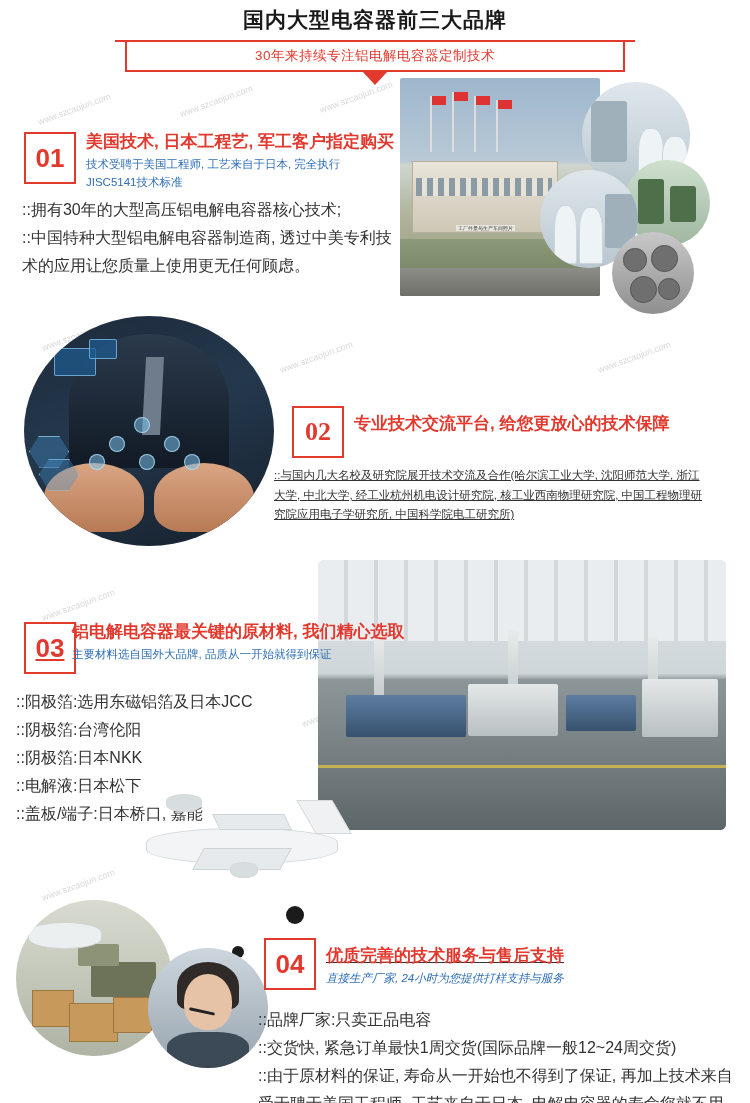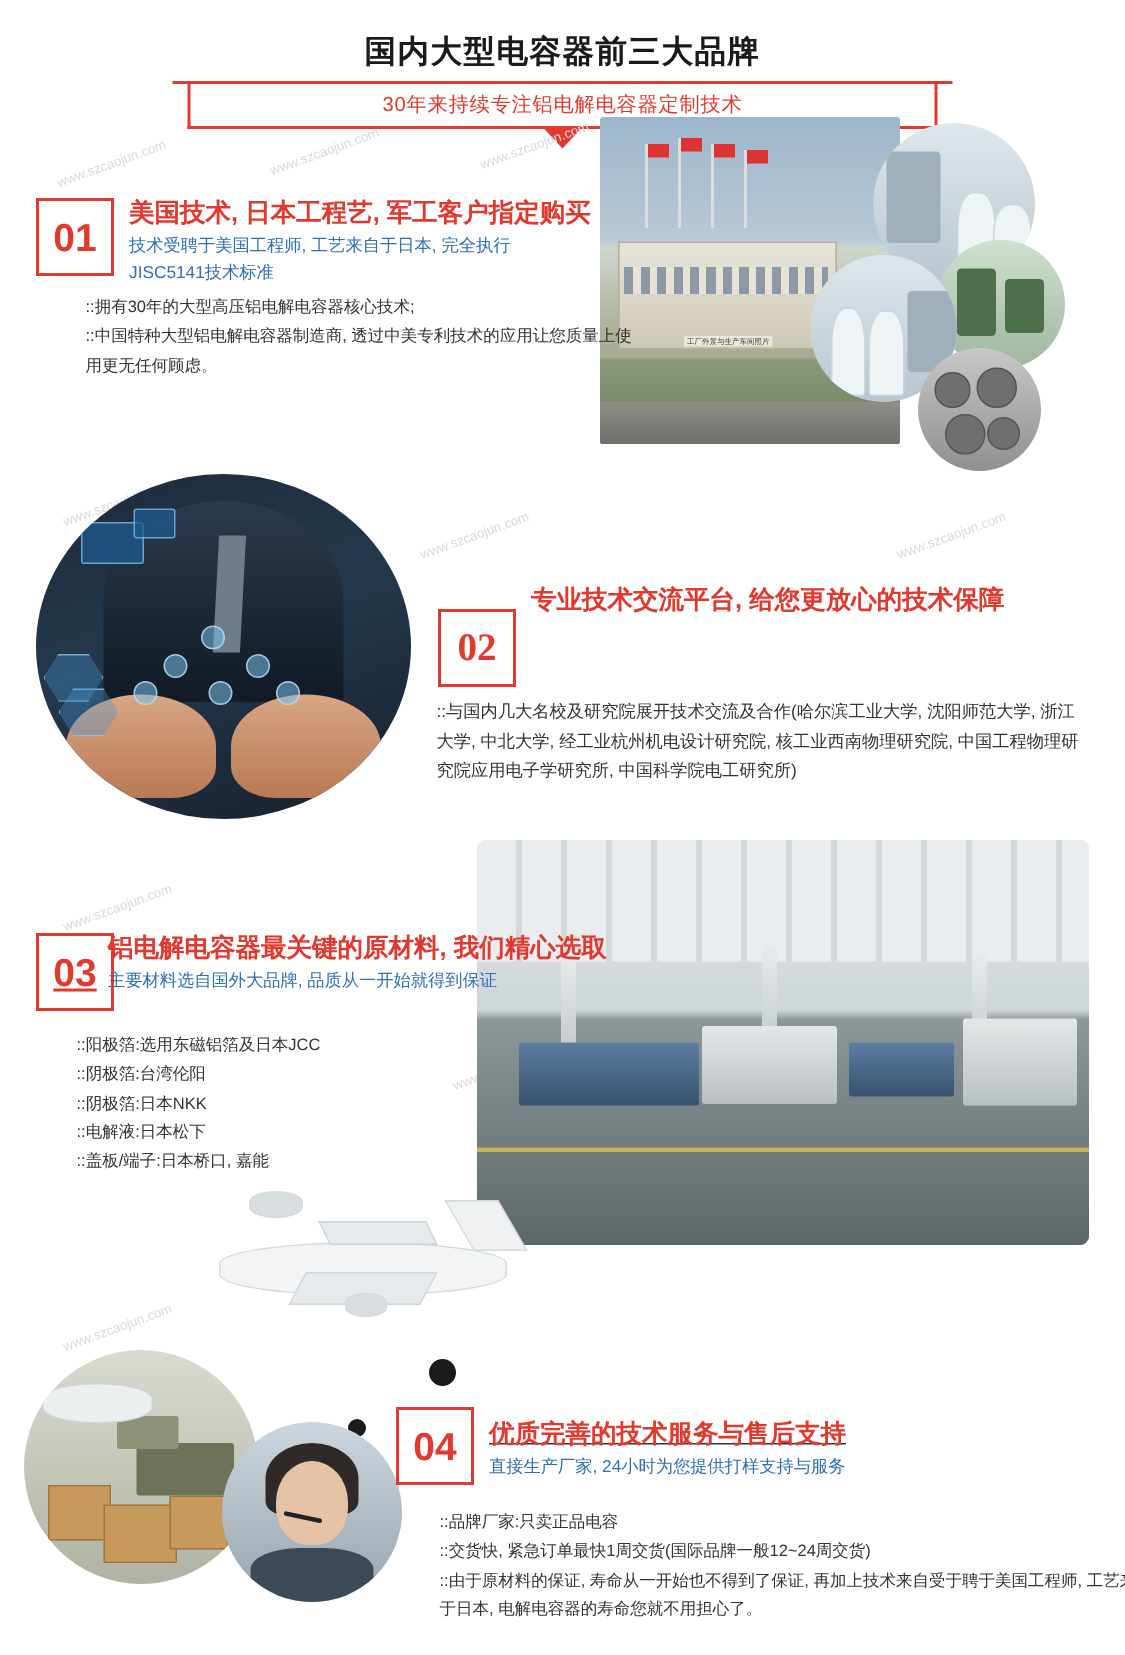--- a/index.html
+++ b/index.html
@@ -9,21 +9,21 @@
     font-family:"Liberation Sans","DejaVu Sans",sans-serif;
     position:relative;overflow:hidden;
     color:#333;
   }
   .page{position:relative;width:750px;height:1103px;overflow:hidden;}
 
   
   .header{position:absolute;top:0;left:0;width:750px;text-align:center;}
   .header-title{
     font-size:21px;font-weight:bold;color:#1a1a1a;letter-spacing:1px;
-    padding-top:20px;
+    padding-top:6px;
   }
   .header-rule{
     width:520px;height:2px;background:#e2392e;margin:6px auto 0 auto;
   }
   .header-sub-wrap{
     width:500px;margin:0 auto;border:2px solid #e2392e;border-top:none;
     padding:5px 0 5px 0;box-sizing:border-box;
   }
   .header-sub{
     font-size:13.5px;color:#e2392e;letter-spacing:.5px;
@@ -43,21 +43,21 @@
   .badge{
     position:absolute;width:52px;height:52px;border:2px solid #e2392e;
     box-sizing:border-box;color:#e2392e;font-size:26px;font-weight:bold;
     display:flex;align-items:center;justify-content:center;
     font-family:"Liberation Sans",sans-serif;
   }
 
   .blk{position:absolute;}
   .b-title{font-size:17px;font-weight:bold;color:#e2392e;white-space:nowrap;}
   .b-sub{font-size:11.5px;color:#2f6fb5;line-height:1.55;}
-  .b-list{font-size:11px;color:#333;line-height:1.75;margin-left:35px;}
+  .b-list{font-size:16px;color:#333;line-height:1.75;}
   .b-list div{white-space:nowrap;}
   .b-sub-dark{font-size:11.5px;color:#2f6fb5;line-height:1.7;}
 
   
   .photo{position:absolute;overflow:hidden;background:#cfd4d8;}
   .ph-rect{border-radius:2px;}
   .circ{border-radius:50%;overflow:hidden;position:absolute;}
 
   
   .factory{
@@ -228,24 +228,24 @@
     <div class="node" style="left:26%;top:60%;"></div>
     <div class="node" style="left:46%;top:60%;"></div>
     <div class="node" style="left:64%;top:60%;"></div>
     <div class="hex" style="left:6%;top:62%;"></div>
     <div class="hex" style="left:2%;top:52%;"></div>
     <div class="tag" style="left:12%;top:14%;width:40px;height:26px;"></div>
     <div class="tag" style="left:26%;top:10%;width:26px;height:18px;"></div>
   </div>
 
   <div class="badge" style="left:292px;top:406px;font-family:Liberation Serif, serif;">02</div>
-  <div class="blk" style="left:354px;top:388px;width:330px;">
+  <div class="blk" style="left:354px;top:412px;width:330px;">
     <div class="b-title">专业技术交流平台, 给您更放心的技术保障</div>
   </div>
-  <div class="blk" style="left:291px;top:466px;width:430px;">
+  <div class="blk" style="left:274px;top:466px;width:430px;text-decoration:underline;">
     <div class="b-sub-dark" style="color:#333;">::与国内几大名校及研究院展开技术交流及合作(哈尔滨工业大学, 沈阳师范大学, 浙江大学, 中北大学, 经工业杭州机电设计研究院, 核工业西南物理研究院, 中国工程物理研究院应用电子学研究所, 中国科学院电工研究所)</div>
   </div>
 
   <div class="photo hall ph-rect" style="left:318px;top:560px;width:408px;height:270px;border-radius:6px;">
     <div class="hall-ceil"></div>
     <div class="hall-floor"></div>
     <div class="col" style="left:56px;top:28%;height:34%;"></div>
     <div class="col" style="left:190px;top:26%;height:36%;"></div>
     <div class="col" style="left:330px;top:28%;height:34%;"></div>
     <div class="hall-mach" style="left:28px;top:50%;width:120px;height:42px;"></div>
@@ -294,21 +294,21 @@
     <div class="girl-body"></div>
     <div class="girl-hair"></div>
     <div class="girl-face"></div>
     <div class="girl-mic"></div>
   </div>
 
   <div class="badge" style="left:264px;top:938px;">04</div>
   <div class="blk" style="left:326px;top:944px;width:340px;text-decoration:underline;">
     <div class="b-title">优质完善的技术服务与售后支持</div>
   </div>
-  <div class="blk" style="left:326px;top:970px;width:340px;">
+  <div class="blk" style="left:326px;top:970px;width:340px;font-style:italic;">
     <div class="b-sub">直接生产厂家, 24小时为您提供打样支持与服务</div>
   </div>
   <div class="blk b-list" style="left:258px;top:1006px;width:478px;">
     <div>::品牌厂家:只卖正品电容</div>
     <div>::交货快, 紧急订单最快1周交货(国际品牌一般12~24周交货)</div>
     <div style="white-space:normal;">::由于原材料的保证, 寿命从一开始也不得到了保证, 再加上技术来自受于聘于美国工程师, 工艺来自于日本, 电解电容器的寿命您就不用担心了。</div>
   </div>
 
 </div>
 

